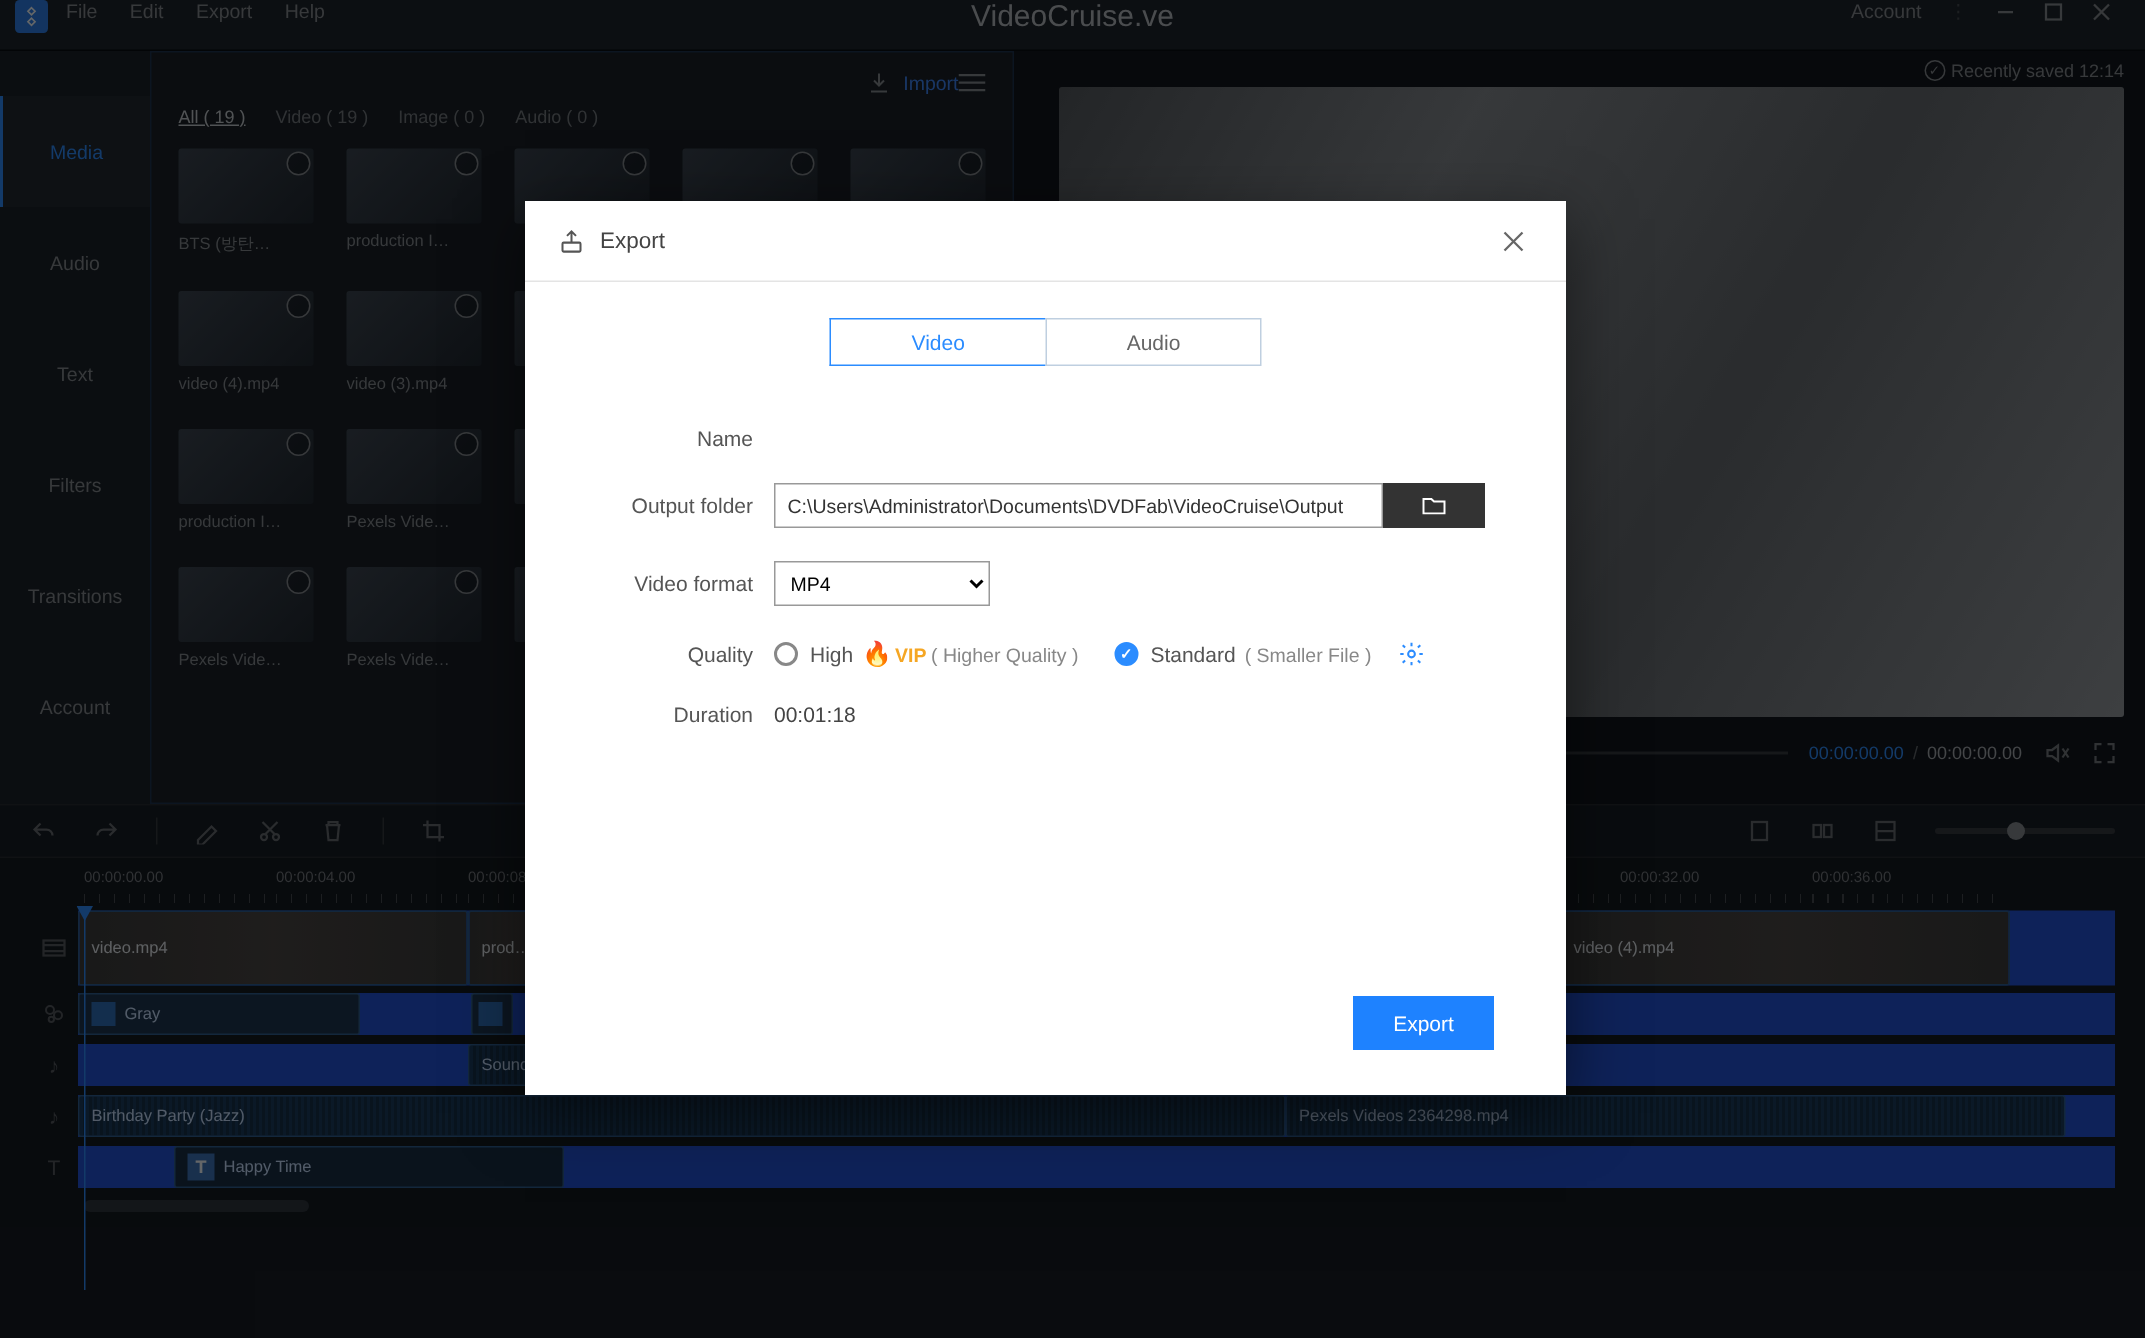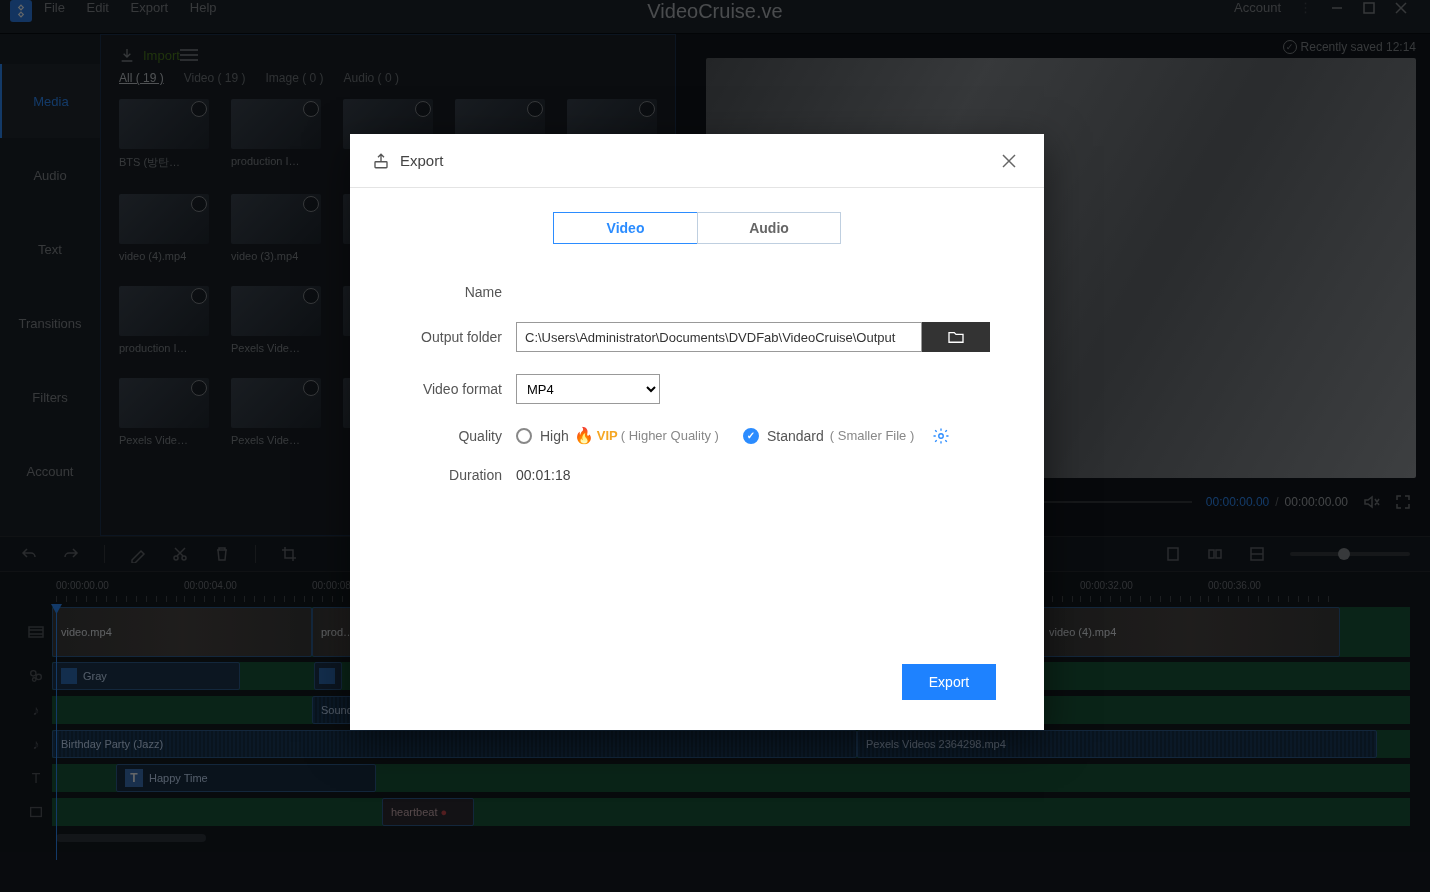--- a/index.html
+++ b/index.html
@@ -12,21 +12,21 @@
 .titlebar .right .winbtn { width:14px; height:14px; display:inline-block; }
 .saved-bar { position:absolute; right:14px; top:40px; font-size:12px; color:#888; display:flex; align-items:center; gap:4px; }
 .saved-bar .check { width:14px; height:14px; border:1.5px solid #888; border-radius:50%; display:inline-flex; align-items:center; justify-content:center; font-size:9px; }
 
 .upper { display:flex; height:502px; }
 .side-tabs { width:100px; background:#17191c; display:flex; flex-direction:column; padding-top:30px; }
 .side-tabs .tab { height:74px; display:flex; align-items:center; justify-content:center; font-size:13px; color:#888; cursor:pointer; }
 .side-tabs .tab.active { color:#2b8cff; border-left:2px solid #2b8cff; background:#1d2024; }
 
 .library { flex:0 0 560px; background:#15171a; border:1px solid #2b8cff30; padding:12px 18px; }
-.lib-top { display:flex; align-items:center; justify-content:flex-start; margin-bottom:8px; color:#4d7c0f; font-size:13px; }
+.lib-top { display:flex; align-items:center; justify-content:flex-end; margin-bottom:8px; color:#3b82f6; font-size:13px; }
 .lib-top .import { display:flex; align-items:center; gap:8px; cursor:pointer; }
 .lib-filters { display:flex; gap:20px; font-size:12px; color:#777; margin-bottom:14px; }
 .lib-filters .f.active { color:#ccc; text-decoration:underline; }
 .thumb-grid { display:grid; grid-template-columns:repeat(5,90px); gap:24px 22px; }
 .thumb { width:90px; }
 .thumb .img { width:90px; height:50px; background:linear-gradient(135deg,#3a3f46,#1d2024); border-radius:2px; position:relative; }
 .thumb .img .tag { position:absolute; top:2px; right:2px; width:16px; height:16px; background:#00000066; border-radius:50%; border:1px solid #888; }
 .thumb .name { font-size:11px; color:#888; margin-top:6px; white-space:nowrap; overflow:hidden; text-overflow:ellipsis; }
 
 .preview { flex:1; background:#0c0d0f; padding:24px 14px 10px 30px; display:flex; flex-direction:column; }
@@ -49,42 +49,42 @@
 .timeline { flex:1; background:#0e1012; padding:8px 20px 10px 20px; overflow:hidden; position:relative; }
 .ruler { margin-left:36px; height:22px; display:flex; font-size:10px; color:#777; position:relative; }
 .ruler .tick { width:128px; position:relative; }
 .ruler .tick::after { content:''; position:absolute; bottom:0; left:0; width:100%; height:6px; background:repeating-linear-gradient(90deg,#444 0 1px,transparent 1px 10px); }
 .playhead { position:absolute; left:56px; top:610px; width:1px; height:250px; background:#2b8cff; z-index:5; }
 .playhead::before { content:''; position:absolute; top:-6px; left:-5px; width:11px; height:10px; background:#2b8cff; clip-path:polygon(0 0,100% 0,50% 100%); }
 
 .tracks { margin-top:4px; }
 .track { display:flex; align-items:center; height:32px; margin-bottom:2px; }
 .track .head { width:32px; height:28px; display:flex; align-items:center; justify-content:center; color:#555; font-size:14px; }
-.track .lane { flex:1; height:28px; background:#14532d; position:relative;text-decoration:underline; }
+.track .lane { flex:1; height:28px; background:#1d4ed8; position:relative;text-decoration:underline; }
 .clip { position:absolute; top:0; height:28px; display:flex; align-items:center; padding:0 8px; font-size:11px; color:#cfe3ff; background:#1c3a5c; border:1px solid #2b5a8c; border-radius:2px; overflow:hidden; }
 .clip.vid { background:linear-gradient(90deg,#3a3530,#4a4038,#3a3530); color:#eee; }
 .clip.fx { background:#1a2f44; }
 .clip.fx .wand { width:16px; height:16px; background:#2b6db8; margin-right:6px; display:inline-block; }
 .clip.aud { background:#12293d; }
 .clip.aud .wave { position:absolute; inset:0; background:repeating-linear-gradient(90deg,#2b8cff33 0 2px,transparent 2px 4px); opacity:.6; }
 .clip.txt { background:#132538; }
 .clip.txt .T { width:18px; height:18px; background:#3b72b8; color:#fff; font-weight:bold; display:inline-flex; align-items:center; justify-content:center; margin-right:6px; font-size:12px; }
 .clip.sfx { background:#2a2426; color:#d8b0b0; }
 .clip.trans { background:#8a2bd8; width:18px; padding:0; }
 .hscroll { margin:6px 0 0 36px; width:150px; height:8px; background:#2a2d31; border-radius:4px; }
 
 
 .dim { position:absolute; inset:0; background:rgba(5,8,12,.62); z-index:50; }
 
 
 .dialog { position:absolute; left:350px; top:134px; width:694px; height:596px; background:#fff; z-index:60; box-shadow:0 12px 40px rgba(0,0,0,.5); display:flex; flex-direction:column; color:#333; }
 .dialog .dlg-head { height:54px; border-bottom:1px solid #e4e4e4; display:flex; align-items:center; padding:0 22px; font-size:15px; color:#444; }
 .dialog .dlg-head .exp-icon { margin-right:10px; }
 .dialog .dlg-head .close { margin-left:auto; cursor:pointer; color:#666; font-size:16px; padding:6px; }
-.dialog .type-tabs { display:flex; justify-content:center; margin:24px 0 40px;font-weight:bold; }
+.dialog .type-tabs { display:flex; justify-content:center; margin:24px 0 40px; }
 .dialog .type-tabs .ttab { width:144px; height:32px; border:1px solid #bfcfe0; display:flex; align-items:center; justify-content:center; font-size:14px; cursor:pointer; color:#666; }
 .dialog .type-tabs .ttab.active { color:#2b8cff; border-color:#2b8cff; }
 .dialog .type-tabs .ttab:first-child { border-right:none; }
 .dialog .form { padding:0 54px; }
 .dialog .row { display:flex; align-items:center; margin-bottom:22px; }
 .dialog .row .lbl { width:98px; text-align:right; margin-right:14px; font-size:14px; color:#555; }
 .dialog .row input[type=text] { height:30px; border:1px solid #999; padding:0 8px; font-size:13px; color:#333; }
 .dialog .row .name-input { flex:1; }
 .dialog .row .path-input { flex:1; }
 .dialog .row .browse { width:68px; height:30px; background:#333; color:#fff; display:flex; align-items:center; justify-content:center; cursor:pointer; }
@@ -143,22 +143,22 @@
 <div class="saved-bar">
   <span class="check">✓</span>
   <span>Recently saved 12:14</span>
 </div>
 
 <div class="upper">
   <div class="side-tabs">
     <div class="tab active">Media</div>
     <div class="tab">Audio</div>
     <div class="tab">Text</div>
+    <div class="tab">Filters</div>
     <div class="tab">Transitions</div>
-    <div class="tab">Filters</div>
     <div class="tab">Account</div>
   </div>
 
   <div class="library">
     <div class="lib-top">
       <div class="import">
         <svg width="16" height="16" viewBox="0 0 24 24" fill="none" stroke="#888" stroke-width="2">
             <path d="M12 3v12M7 10l5 5 5-5M4 21h16"></path>
           </svg>
         <span>Import</span>
@@ -476,30 +476,20 @@
     </div>
     <div class="track">
         <div class="head">T</div>
       <div class="lane">
         <div class="clip txt" style="left:64px;width:260px">
             <span class="T">T</span>
             <span>Happy Time</span>
           </div>
       </div>
     </div>
-    <div class="track">
-        <div class="head">
-          <svg width="16" height="16" viewBox="0 0 18 18" fill="none" stroke="#555" stroke-width="1.5">
-            <rect x="3" y="4" width="12" height="10"></rect>
-          </svg>
-        </div>
-      <div class="lane">
-        <div class="clip sfx" style="left:330px;width:92px"><span>heartbeat</span>&nbsp;<span style="color:#d04040">●</span></div>
-      </div>
-    </div>
   </div>
   <div class="hscroll"></div>
 </div>
 <div class="playhead"></div>
 
 <div class="dim"></div>
 
 <div class="dialog">
   <div class="dlg-head">
     <span class="exp-icon">

